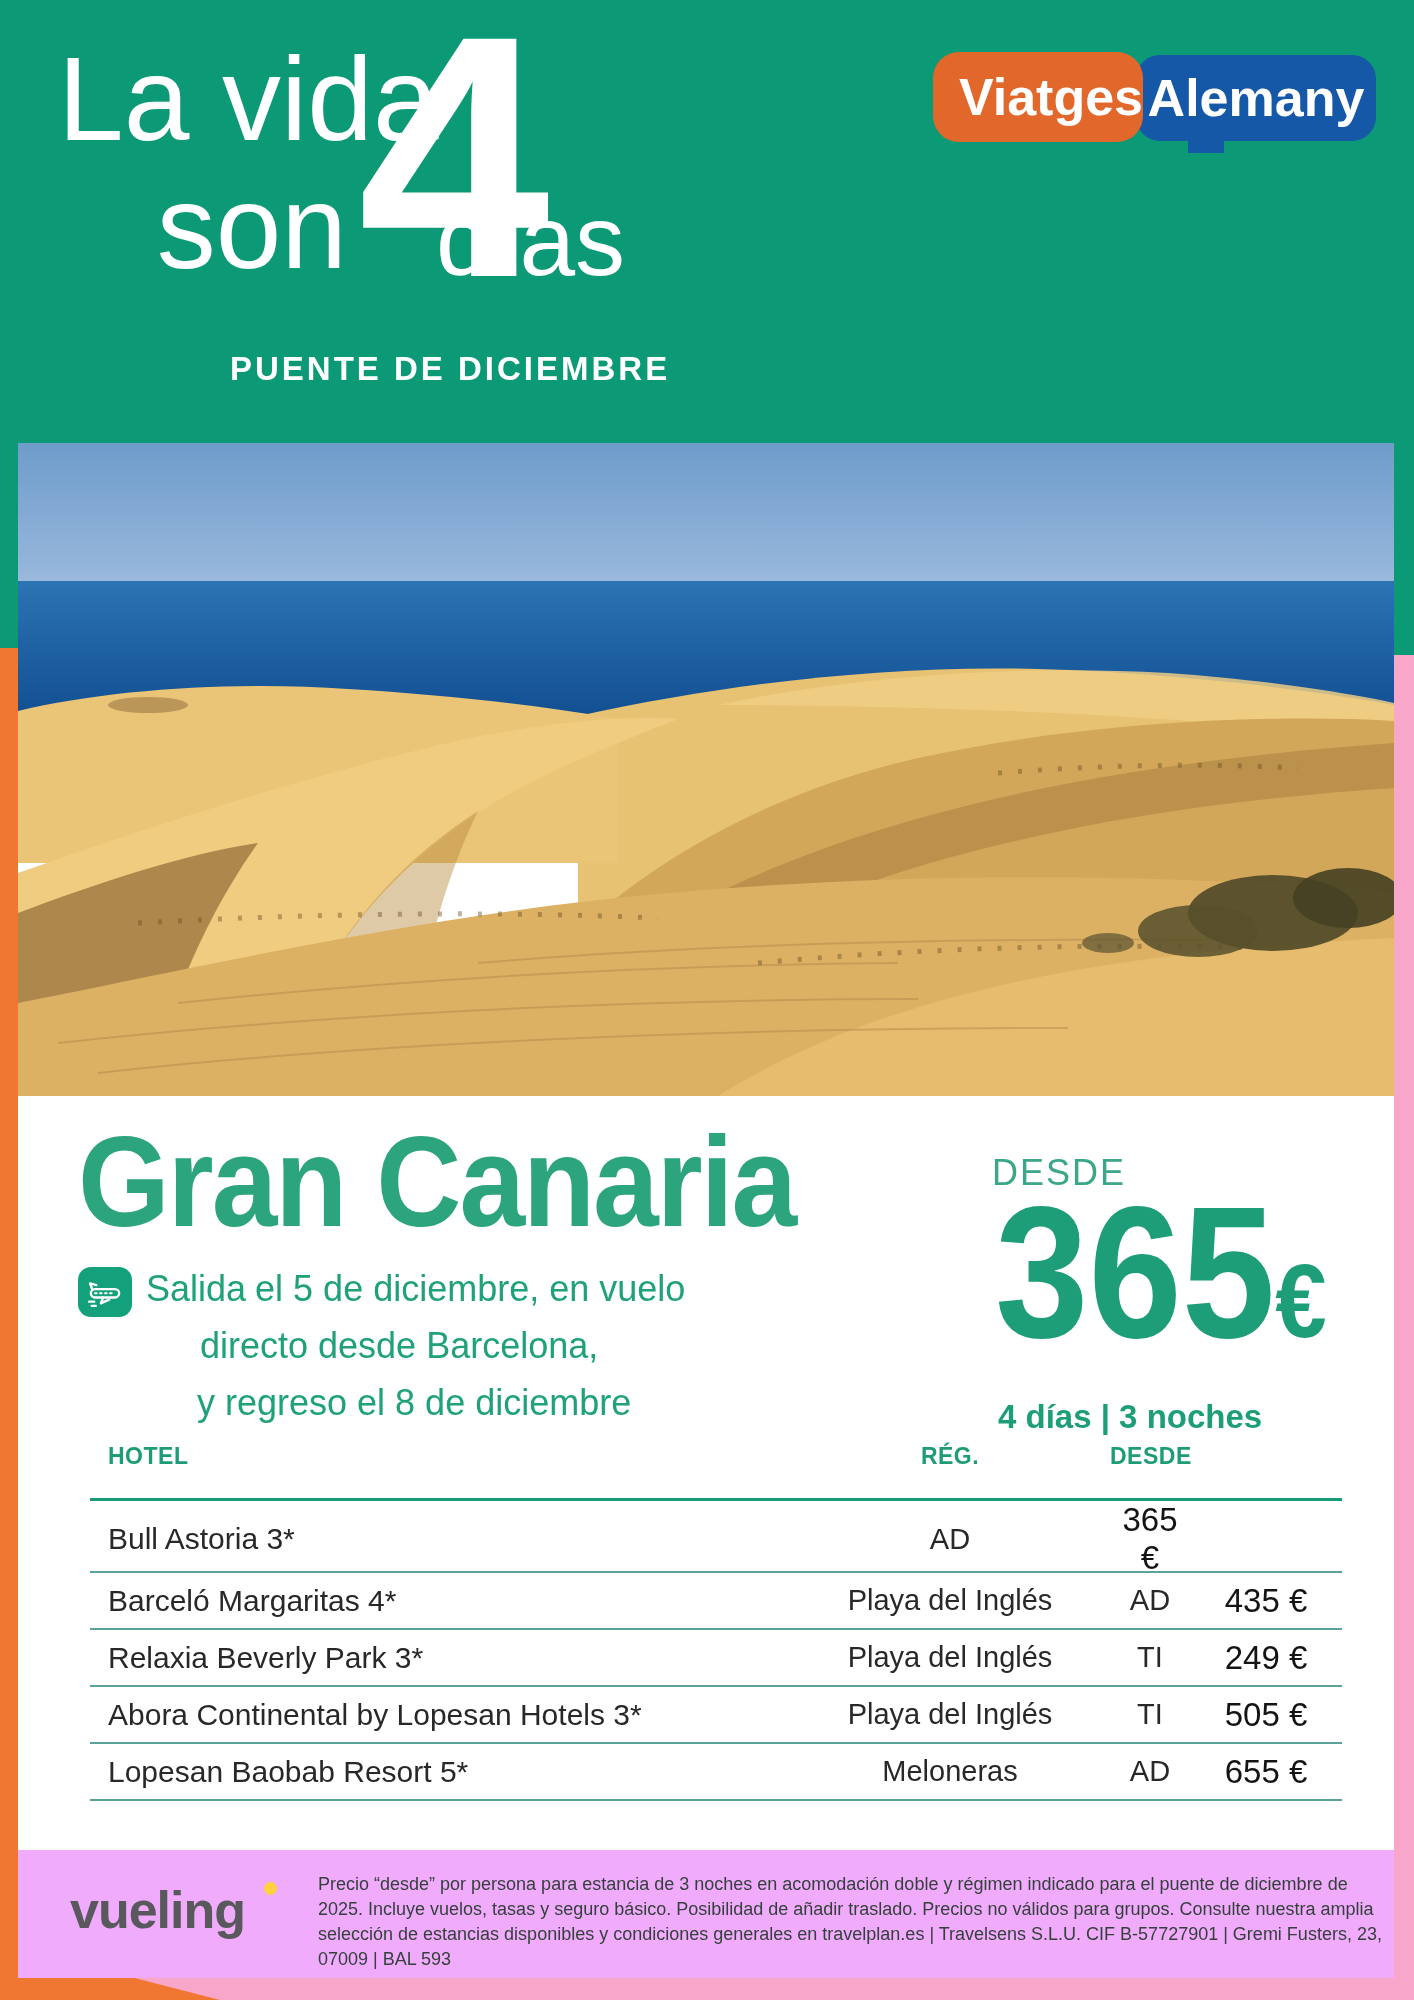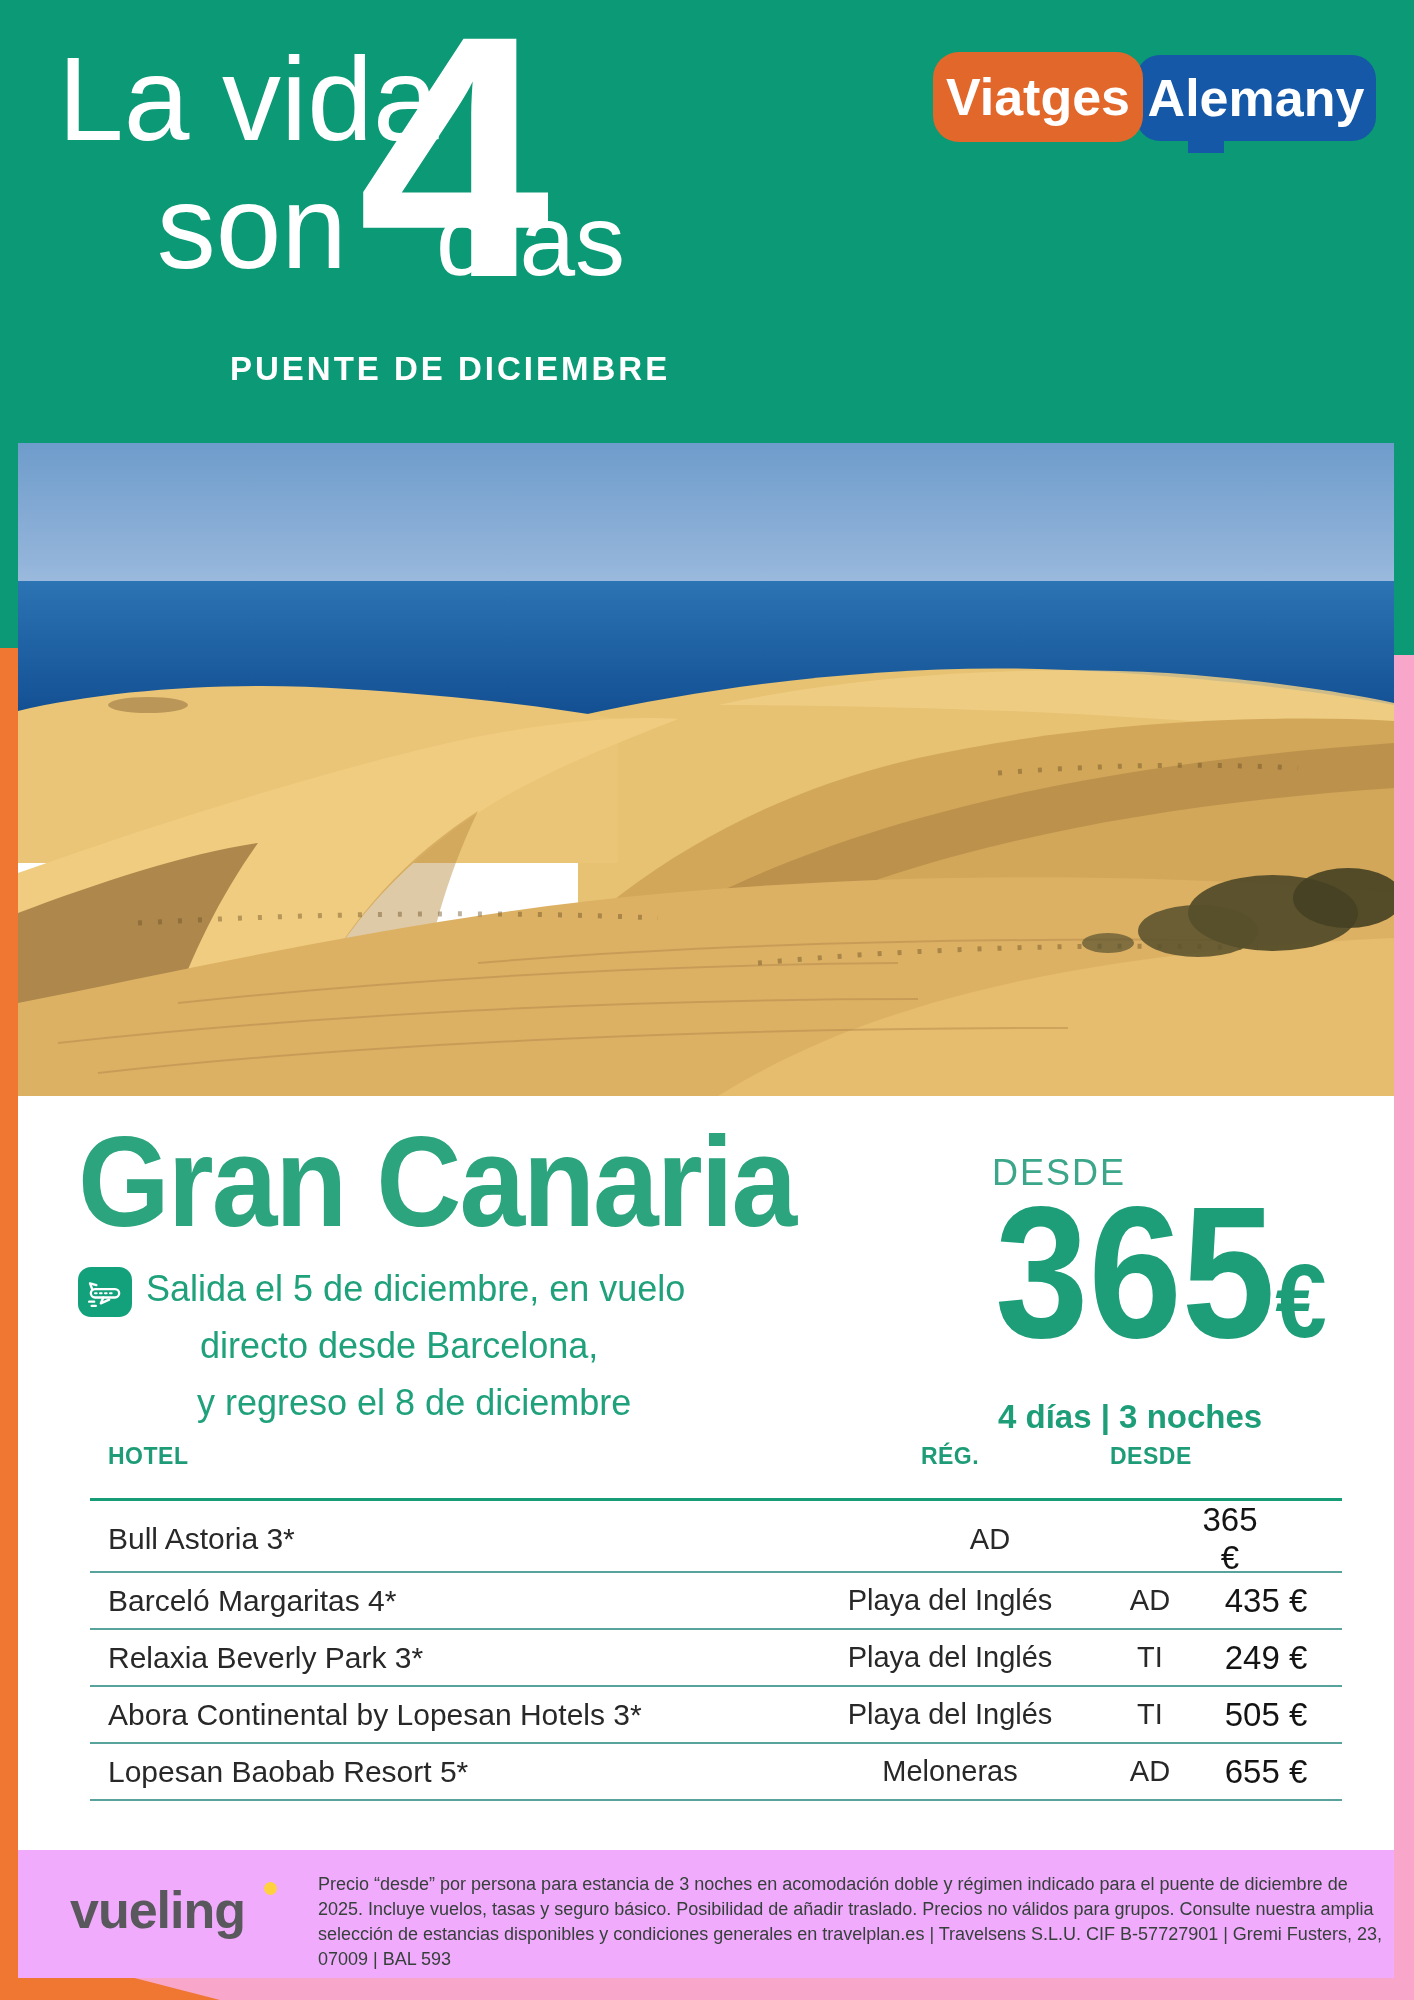--- a/index.html
+++ b/index.html
@@ -23,21 +23,21 @@
   .logo .l4{left:358px;top:-16px;font-size:345px;font-weight:bold;}
   .logo .l3{left:436px;top:190px;font-size:100px;}
   .subtitle{position:absolute;left:230px;top:350px;font-size:33px;font-weight:bold;
             letter-spacing:3px;color:#fff;white-space:nowrap;}
 
   
   .brand{position:absolute;left:933px;top:52px;width:446px;height:110px;}
   .brand-blue{position:absolute;left:203px;top:3px;width:240px;height:86px;background:#1558A7;
               border-radius:24px;display:flex;align-items:center;justify-content:center;}
   .brand-orange{position:absolute;left:0;top:0;width:210px;height:90px;background:#E2672B;
-              border-radius:26px;display:flex;align-items:center;justify-content:center;}
+              border-radius:26px;display:flex;align-items:center;justify-content:flex-end;}
   .brand span{color:#fff;font-size:52px;font-weight:bold;}
   .brand-tab{position:absolute;left:255px;top:88px;width:36px;height:13px;background:#1558A7;}
 
   
   .photo{position:absolute;left:18px;top:443px;width:1376px;height:653px;display:block;}
 
   
   .destination{position:absolute;left:78px;top:1108px;margin:0;font-size:118px;font-weight:bold;
                letter-spacing:-2px;color:#2CA47D;transform:scaleY(1.08);transform-origin:left top;
                white-space:nowrap;}
@@ -60,21 +60,21 @@
               white-space:nowrap;}
 
   
   .htable{position:absolute;left:90px;top:1425px;width:1252px;}
   .thead,.trow{display:grid;grid-template-columns:700px 320px 80px 152px;}
   .thead{height:73px;border-bottom:3px solid #169C76;align-items:end;}
   .th{font-size:23px;font-weight:bold;color:#1E9C77;letter-spacing:0.5px;padding-bottom:28px;}
   .th.c1{padding-left:18px;}
   .th.cc{text-align:center;}
   .trow{height:55px;border-bottom:2px solid #58A49D;align-items:center;font-size:30px;color:#282828;}
-  .trow.tall{height:70px;gap:40px;}
+  .trow.tall{height:70px;}
   .c-hotel{padding-left:18px;}
   .c-zone{text-align:center;font-size:29px;line-height:31px;}
   .c-zone span{display:block;}
   .c-reg{text-align:center;font-size:29px;}
   .c-price{text-align:center;font-size:33px;font-weight:normal;color:#141414;}
 
   
   .footer-band{position:absolute;left:18px;top:1850px;width:1376px;height:128px;background:#f0abfc;}
   .vueling{position:absolute;left:52px;top:30px;font-size:52px;font-weight:bold;color:#59585C;
            letter-spacing:-1px;}

